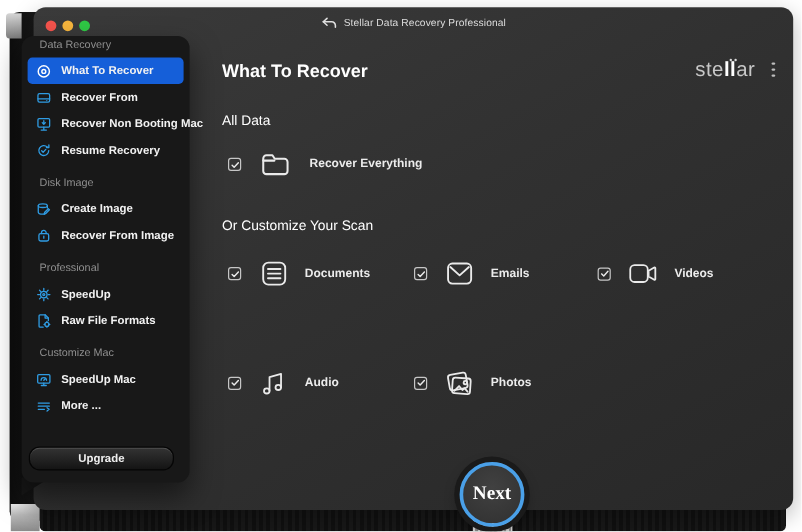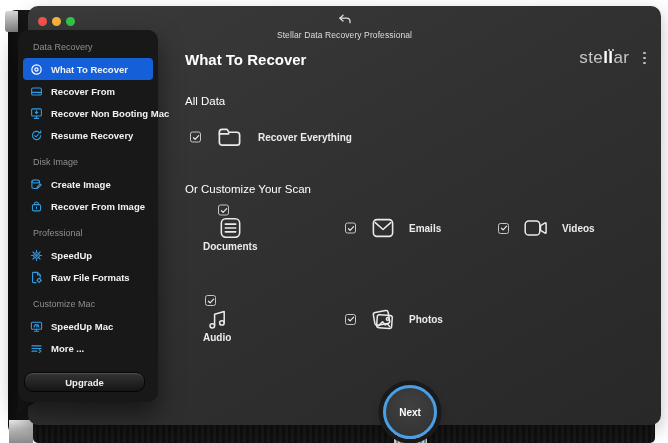--- a/index.html
+++ b/index.html
@@ -24,35 +24,35 @@
   .window { position:absolute; left:28px; top:6px; width:633px; height:419px; border-radius:10px;
             background:linear-gradient(150deg,#3a3a3a 0%,#313131 45%,#282828 100%);
             box-shadow:0 6px 18px rgba(0,0,0,.25); z-index:2; }
 
   .titlebar { position:absolute; left:0; top:0; width:100%; height:30px; }
   .traffic { position:absolute; left:10px; top:11px; display:flex; gap:5px; }
   .dot { width:9px; height:9px; border-radius:50%; }
   .dot.red { background:#f4534c; } .dot.yellow { background:#f6b53d; } .dot.green { background:#2fc845; }
 
   .title-group { position:absolute; left:50%; top:8px; transform:translateX(-50%);
-                 display:flex; align-items:center; gap:6px;flex-direction:column; }
+                 display:flex; align-items:center; gap:6px; }
   .title-group svg { display:block; }
   .win-title { color:#dedede; font-size:8.5px; letter-spacing:.1px; white-space:nowrap; }
 
   .logo-group { position:absolute; right:12px; top:6px; display:flex; align-items:center; gap:11px;margin-top:36px; }
   .logo { position:relative; font-size:17px; color:#c7c7c7; letter-spacing:.4px; line-height:20px; }
   .logo b { color:#fff; font-weight:700; }
   .logo .dots { position:absolute; top:1px; right:15px; display:flex; gap:2px; }
   .logo .dots i { width:2.2px; height:2.2px; border-radius:50%; background:#d9d9d9; }
   .kebab { display:flex; flex-direction:column; gap:2.4px; padding:2px 3px; cursor:pointer; }
   .kebab i { width:2.6px; height:2.6px; border-radius:50%; background:#bdbdbd; }
 
   
   .sidebar { position:absolute; left:18px; top:30px; width:140px; height:372px; background:#181818;
-             border-radius:10px; z-index:6; box-shadow:0 12px 24px rgba(0,0,0,.5); padding-top:10px; }
+             border-radius:10px; z-index:6; box-shadow:0 12px 24px rgba(0,0,0,.5); padding-top:0; }
   .sidebar-tail { position:absolute; left:18px; top:398px; width:0; height:0; z-index:5;
                   border-top:15px solid #181818; border-right:24px solid transparent; }
   .side-header { color:#8f8f8f; font-size:9px; margin:11px 15px 6px; }
   .side-header.first { margin-top:2px; }
   .side-item { display:flex; align-items:center; height:22px; margin:0 5px; padding:0 6px;
                border-radius:4px; gap:8px; cursor:pointer; }
   .side-item .ic { width:14px; height:14px; flex:0 0 14px; display:flex; align-items:center; justify-content:center; }
   .side-item .ic svg { width:13px; height:13px; display:block; }
   .side-item span.lbl { color:#f2f2f2; font-size:9.5px; font-weight:700; white-space:nowrap; }
   .side-item.selected { background:#155fd9; }
@@ -70,27 +70,27 @@
   .checkbox { width:11px; height:11px; border:1.3px solid #c6c6c6; border-radius:2.5px;
               display:flex; align-items:center; justify-content:center; cursor:pointer; background:transparent; flex:0 0 11px; }
   .checkbox svg { width:8px; height:8px; display:block; }
   .cat-icon { display:flex; align-items:center; justify-content:center; margin-left:14px; width:26px; }
   .cat-icon svg { display:block; }
   .cat-label { color:#ececec; font-size:10px; font-weight:600; margin-left:13px; white-space:nowrap; }
 
   .cell.everything { left:162px; top:131px;justify-content:center; }
   .cell.everything .cat-icon { width:31px; margin-left:13px; }
   .r1 { top:222px; } .r2 { top:267px;margin-top:46px; }
-  .col1 { left:162px;flex-direction:column; } .col2 { left:317px; } .col3 { left:470px; }
+  .col1 { left:162px; } .col2 { left:317px; } .col3 { left:470px; }
 
   
   .next-btn { position:absolute; left:383px; top:385px; width:54px; height:54px; border-radius:50%;
               background:radial-gradient(circle at 50% 38%,#414141,#303030);
               border:3px solid #4aa0e8; box-shadow:0 0 0 4.5px #1a1a1a,0 5px 12px rgba(0,0,0,.45);
-              color:#fff; font-size:10px; font-weight:700; font-family:Liberation Sans, sans-serif; z-index:8; cursor:pointer; }
+              color:#fff; font-size:16px; font-weight:700; font-family:Liberation Serif, serif; z-index:8; cursor:pointer; }
 </style>
 </head>
 <body>
 
 <div class="stage">
 
   <div class="spine"></div>
   <div class="tab-top"></div>
   <div class="tab-bottom"></div>
   <div class="base-strip"></div>

